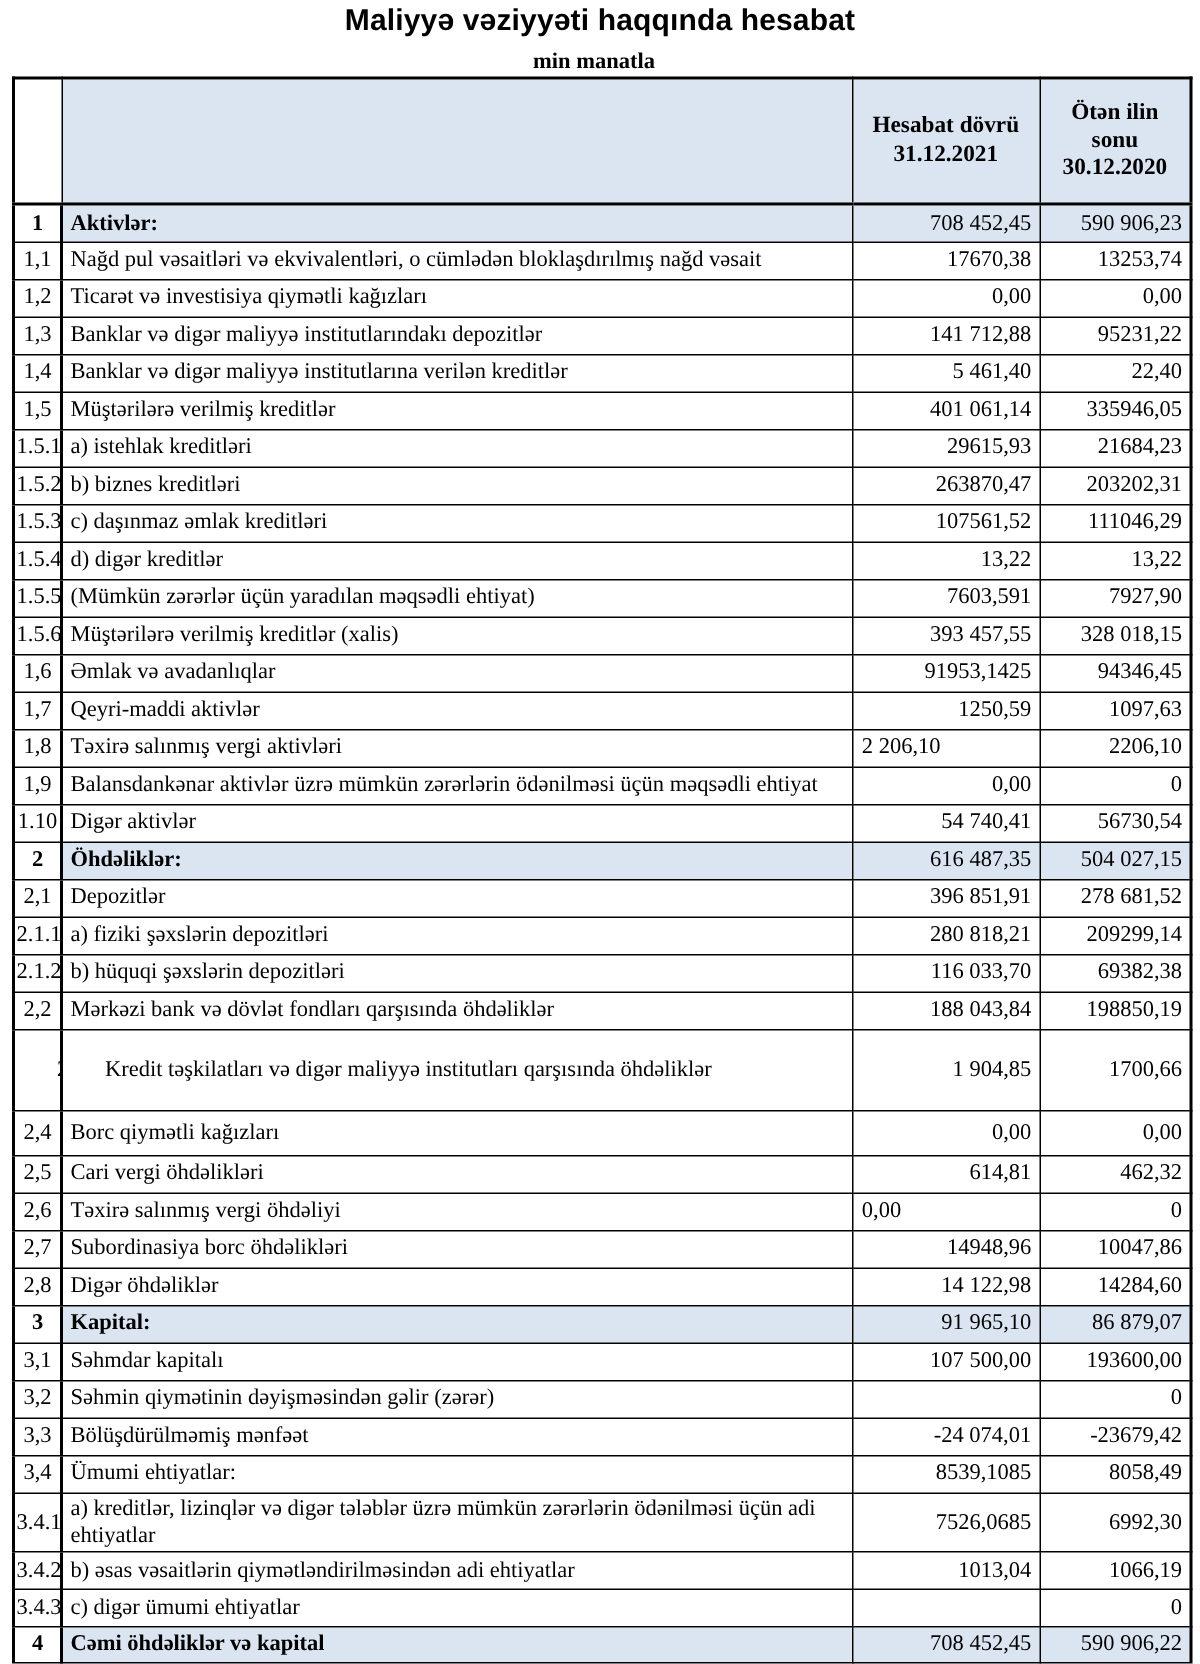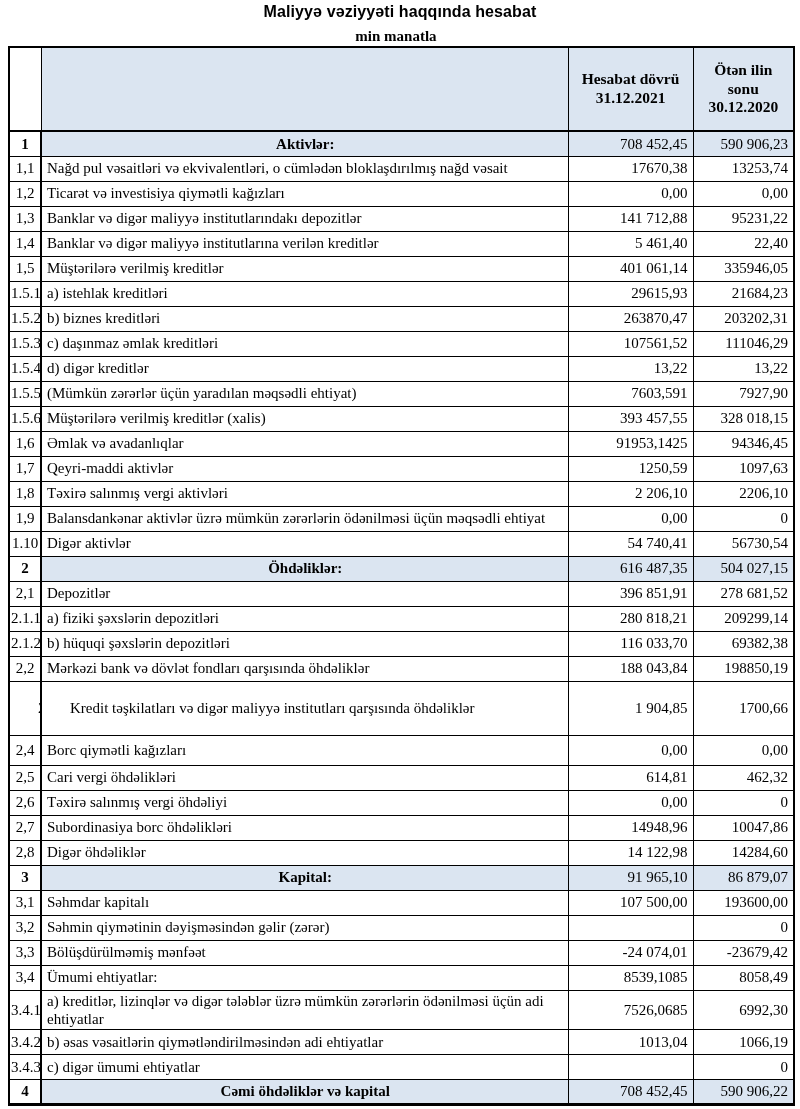--- a/index.html
+++ b/index.html
@@ -4,21 +4,21 @@
 <style>
   :root { --hl:#dbe5f1; --border:#000; }
   * { box-sizing: border-box; }
   html, body { margin:0; padding:0; }
   body {
     width:800px; height:1109px; background:#fff; color:#000;
     font-family:"Liberation Serif", serif; overflow:hidden;
   }
   .title {
     text-align:center; font-family:"Liberation Sans", sans-serif;
-    font-weight:bold; font-size:16px; padding-top:3px; letter-spacing:0.1px;
+    font-weight:bold; font-size:20px; padding-top:3px; letter-spacing:0.1px;
   }
   .unit {
     text-align:center; font-weight:bold; font-size:15px;
     padding-right:8px; margin-top:7px; margin-bottom:1px;
   }
   table.fin {
     border-collapse:collapse; table-layout:fixed;
     width:785px; margin-left:8px;
     border:2px solid var(--border); border-bottom-width:3px;
   }
@@ -30,24 +30,24 @@
   thead th {
     height:84px; font-weight:bold; text-align:center;
     white-space:pre-line; background:var(--hl);
     border-bottom:2px solid var(--border); font-size:15.5px;
   }
   thead th.white { background:#fff; }
   td { height:25px; }
   td.id { text-align:center; border-left:2px solid var(--border); border-right:2px solid var(--border); padding:1px 1px; }
   td.label { text-align:left; padding-left:5px; }
   td.v { text-align:right; padding-right:5px; }
-  td.v.left { text-align:right; padding-left:6px; }
+  td.v.left { text-align:left; padding-left:6px; }
   tr.section td { background:var(--hl); }
   tr.section td.id { background:#fff; font-weight:bold; }
-  tr.section td.label { font-weight:bold;text-align:center; }
+  tr.section td.label { font-weight:bold; }
   tr.tall td { height:54px;padding-left:28px; }
   tr.tallish td { height:30px; }
 </style>
 </head>
 <body>
 
 <div class="title">Maliyyə vəziyyəti haqqında hesabat</div>
 <div class="unit">min manatla</div>
 
 <table class="fin">

